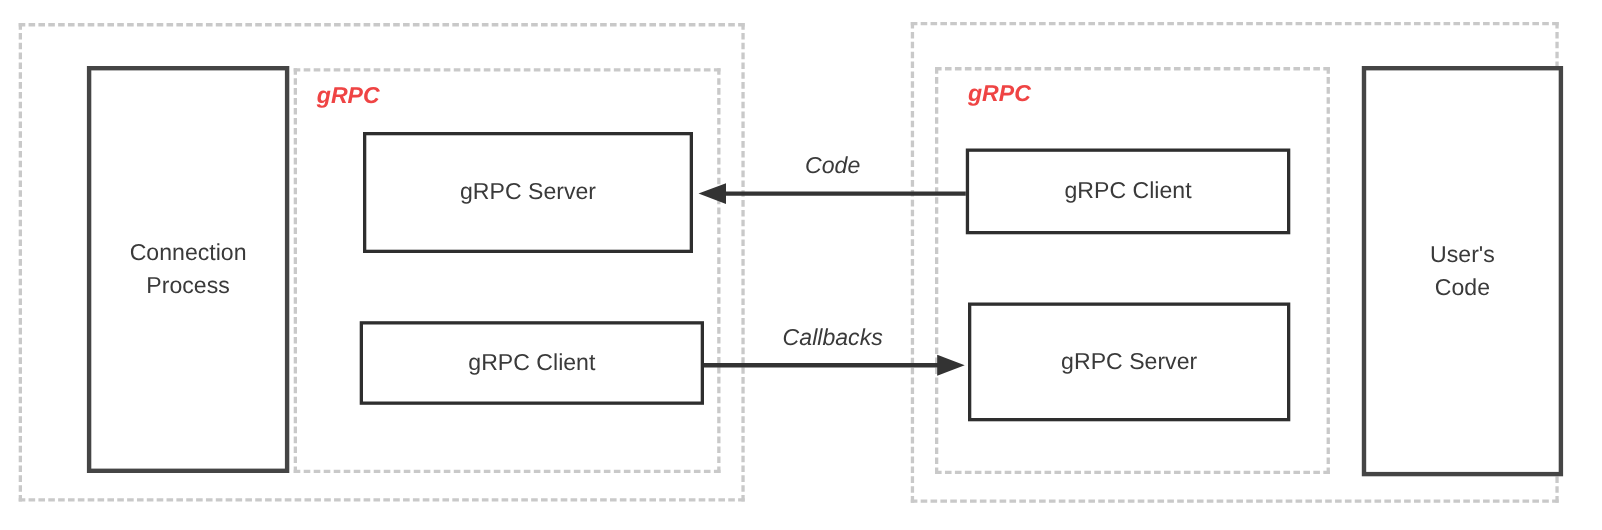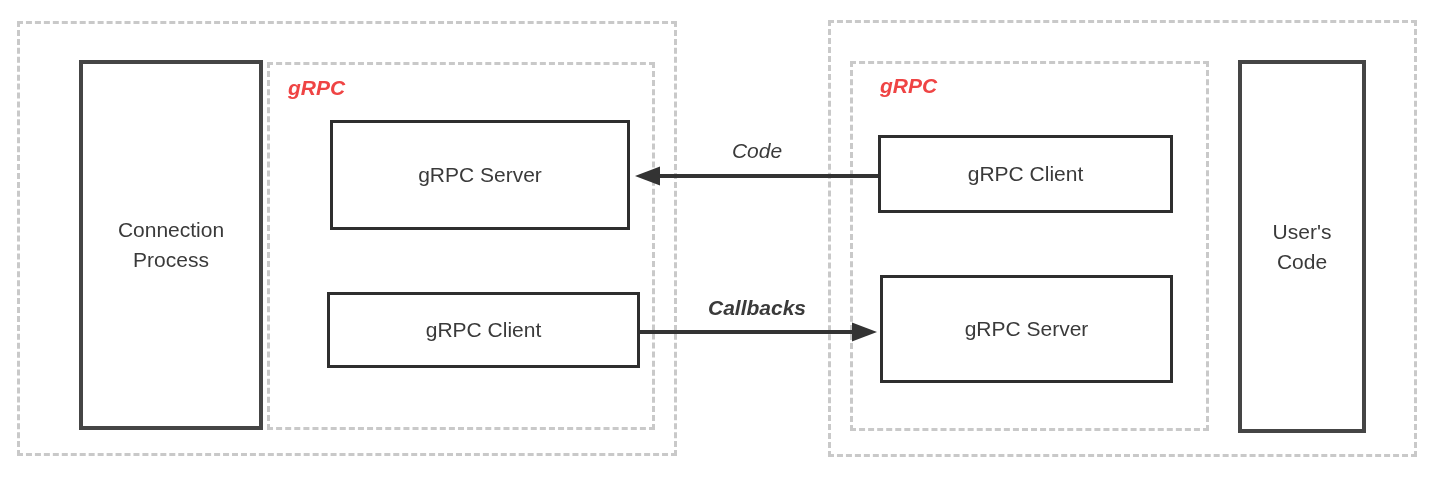--- a/index.html
+++ b/index.html
@@ -82,32 +82,32 @@
   <div class="abs grpc-label" style="left:880px; top:74px;">gRPC</div>
 
   <div class="abs solid-box" style="left:878px; top:135px; width:295px; height:78px;">
     <span>gRPC Client</span>
   </div>
 
   <div class="abs solid-box" style="left:880px; top:275px; width:293px; height:108px;">
     <span>gRPC Server</span>
   </div>
 
-  <div class="abs solid-box tall-box" style="left:1238px; top:60px; width:128px; height:373px;">
+  <div class="abs solid-box tall-box" style="left:1238px; top:60px; width:183px; height:373px;">
     <span>User's</span>
     <span>Code</span>
   </div>
 
   <svg class="arrow-layer" viewBox="0 0 1456 482">
     <g>
       <line x1="878" y1="176" x2="657" y2="176" stroke="#333333" stroke-width="4"></line>
       <polygon points="635,176 660,166.5 660,185.5" fill="#333333"></polygon>
     </g>
     <g>
       <line x1="640" y1="332" x2="855" y2="332" stroke="#333333" stroke-width="4"></line>
       <polygon points="877,332 852,322.5 852,341.5" fill="#333333"></polygon>
     </g>
   </svg>
 
   <div class="abs arrow-label" style="left:697px; top:139px; width:120px;">Code</div>
-  <div class="abs arrow-label" style="left:677px; top:296px; width:160px;font-weight:bold;">Callbacks</div>
+  <div class="abs arrow-label" style="left:677px; top:296px; width:160px;">Callbacks</div>
 
 </div>
 
 </body></html>

